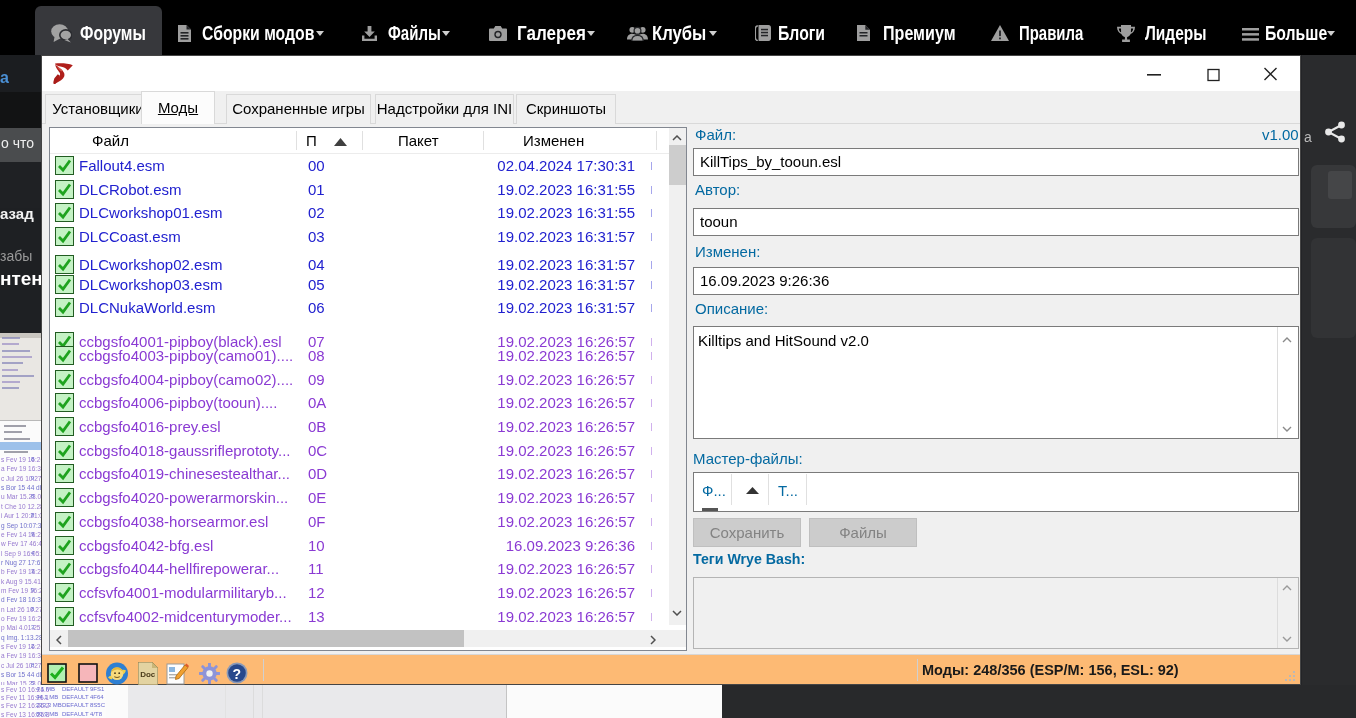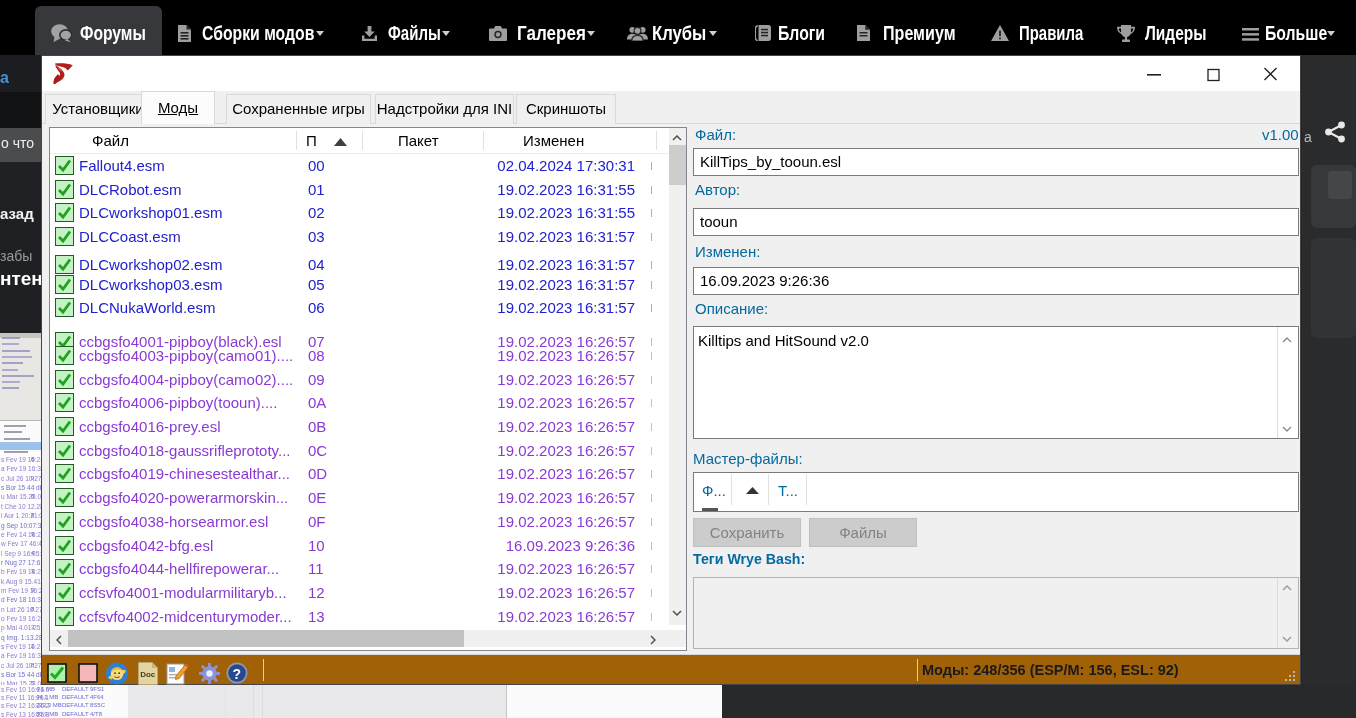--- a/index.html
+++ b/index.html
@@ -40,21 +40,21 @@
 
   
   .sbtrack { background:#f0f0f0; }
   .sbthumb { background:#cdcdcd; }
 
   
   .plabel { position:absolute; font-size:15px; color:#0369a1; }
   .pinput { position:absolute; left:651px; width:606px; height:28px; background:#fff; border:1px solid #7a7a7a; font-size:15px; color:#000; padding-left:6px; line-height:26px; }
 
   
-  #statusbar { position:absolute; left:0; top:598px; width:1258px; height:30px; background:#a16207; border-top:1px solid #d7d7d7; }
+  #statusbar { position:absolute; left:0; top:598px; width:1258px; height:30px; background:#fdba74; border-top:1px solid #d7d7d7; }
 
   
   #leftstrip { position:absolute; left:0; top:55px; width:41px; height:663px; background:#1e2023; overflow:hidden; }
   #rightstrip { position:absolute; left:1302px; top:55px; width:54px; height:663px; background:#2a2b2d; overflow:hidden; }
   #bottomstrip { position:absolute; left:0; top:685px; width:1356px; height:33px; overflow:hidden; }
 </style>
 </head>
 <body>
 
 <div id="nav">

